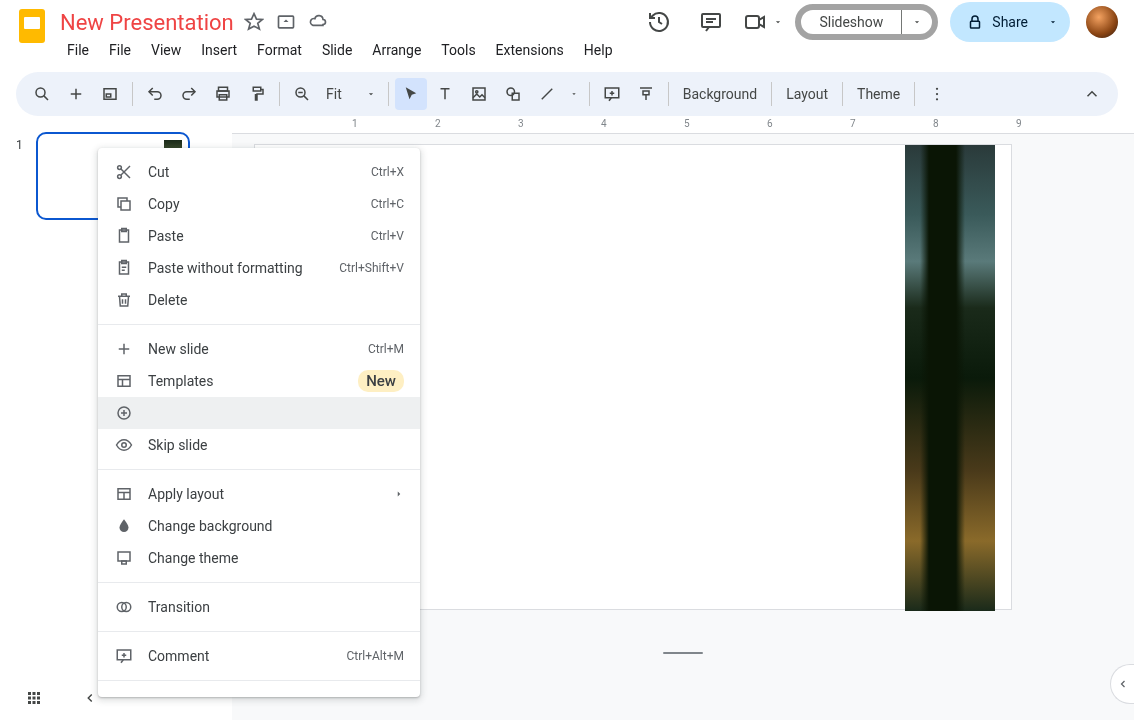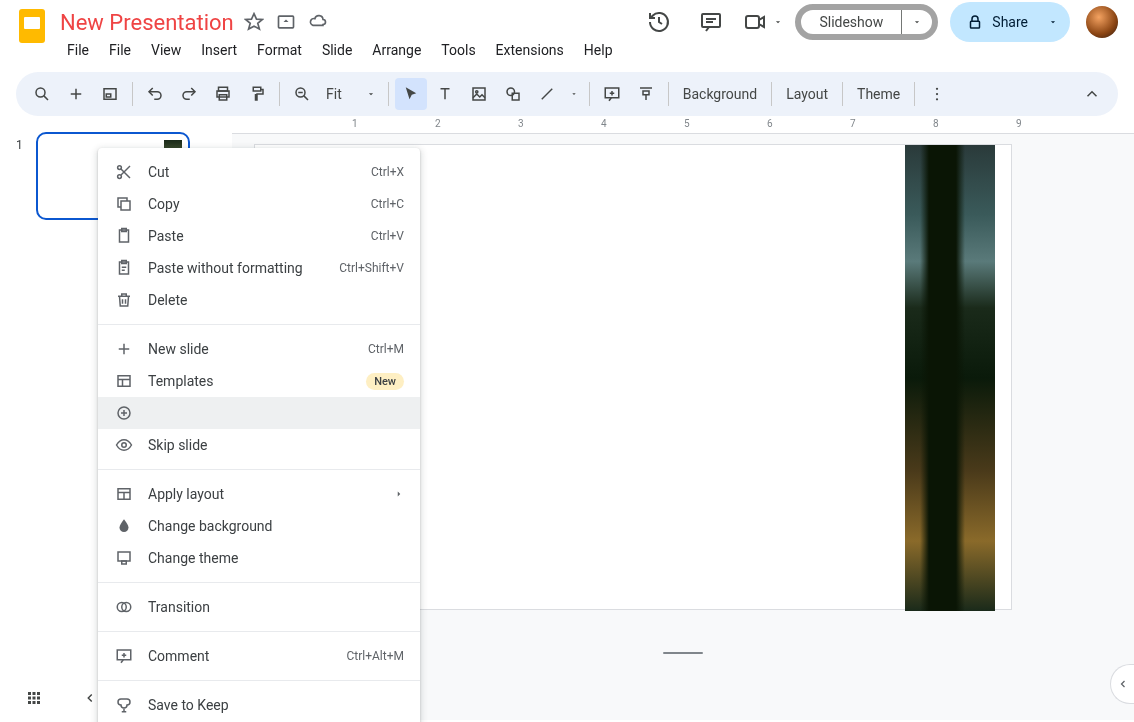--- a/index.html
+++ b/index.html
@@ -54,21 +54,21 @@
 .tree-overlay { position: absolute; left: 15px; top: 0; width: 45px; height: 100%; background: linear-gradient(90deg, transparent 0%, #0a1505 20%, #0a1505 80%, transparent 100%); }
 .speaker-notes-line { position: absolute; bottom: 66px; left: 50%; width: 40px; height: 2px; background: #80868b; border-radius: 1px; transform: translateX(-50%); }
 
 
 .context-menu { position: absolute; left: 98px; top: 148px; width: 322px; background: #fff; border-radius: 4px; box-shadow: 0 2px 6px 2px rgba(60,64,67,.15), 0 1px 2px rgba(60,64,67,.3); padding: 8px 0; z-index: 100; }
 .cm-item { display: flex; align-items: center; padding: 6px 16px; height: 32px; font-size: 14px; color: #3c4043; cursor: pointer; gap: 14px; }
 .cm-item.hovered { background: #eef0f1; }
 .cm-icon { width: 20px; height: 20px; display: flex; align-items: center; justify-content: center; color: #5f6368; flex-shrink: 0; }
 .cm-label { flex: 1; }
 .cm-shortcut { font-size: 12px; color: #5f6368; }
-.cm-badge { background: #feefc3; color: #3c4043; font-size: 11px; padding: 2px 8px; border-radius: 10px; font-weight: 500; }
+.cm-badge { background: #feefc3; color: #3c4043; font-size: 15px; padding: 2px 8px; border-radius: 10px; font-weight: 500; }
 .cm-sep { height: 1px; background: #e8eaed; margin: 8px 0; }
 .cm-arrow { color: #5f6368; }
 
 
 .bottom-bar { position: absolute; bottom: 0; left: 0; right: 0; height: 48px; display: flex; align-items: center; padding: 0 20px; }
 .grid-btn, .collapse-btn { width: 28px; height: 28px; display: flex; align-items: center; justify-content: center; color: #444746; cursor: pointer; }
 .collapse-btn { margin-left: 28px; }
 
 
 .side-tab { position: absolute; right: 0; bottom: 18px; width: 24px; height: 40px; border: 1px solid #dadce0; border-right: none; border-radius: 20px 0 0 20px; display: flex; align-items: center; justify-content: center; color: #5f6368; background: #fff; cursor: pointer; }
@@ -475,30 +475,20 @@
           <rect x="3" y="4" width="18" height="13"></rect>
           <path d="M8 21l3-4"></path>
           <line x1="12" y1="8" x2="12" y2="14"></line>
           <line x1="9" y1="11" x2="15" y2="11"></line>
         </svg>
       </span>
     <span class="cm-label">Comment</span>
     <span class="cm-shortcut">Ctrl+Alt+M</span>
   </div>
   <div class="cm-sep"></div>
-  <div class="cm-item">
-    <span class="cm-icon">
-        <svg width="18" height="18" viewBox="0 0 24 24" fill="none" stroke="currentColor" stroke-width="2">
-          <path d="M9 21h6"></path>
-          <path d="M12 17v4"></path>
-          <path d="M8 4h8a4 4 0 010 8 4 4 0 01-4 4 4 4 0 01-4-4 4 4 0 010-8z"></path>
-        </svg>
-      </span>
-    <span class="cm-label">Save to Keep</span>
-  </div>
 </div>
 
 <div class="bottom-bar">
   <span class="grid-btn">
       <svg width="18" height="18" viewBox="0 0 24 24" fill="currentColor">
         <rect x="4" y="4" width="4" height="4"></rect>
         <rect x="10" y="4" width="4" height="4"></rect>
         <rect x="16" y="4" width="4" height="4"></rect>
         <rect x="4" y="10" width="4" height="4"></rect>
         <rect x="10" y="10" width="4" height="4"></rect>

